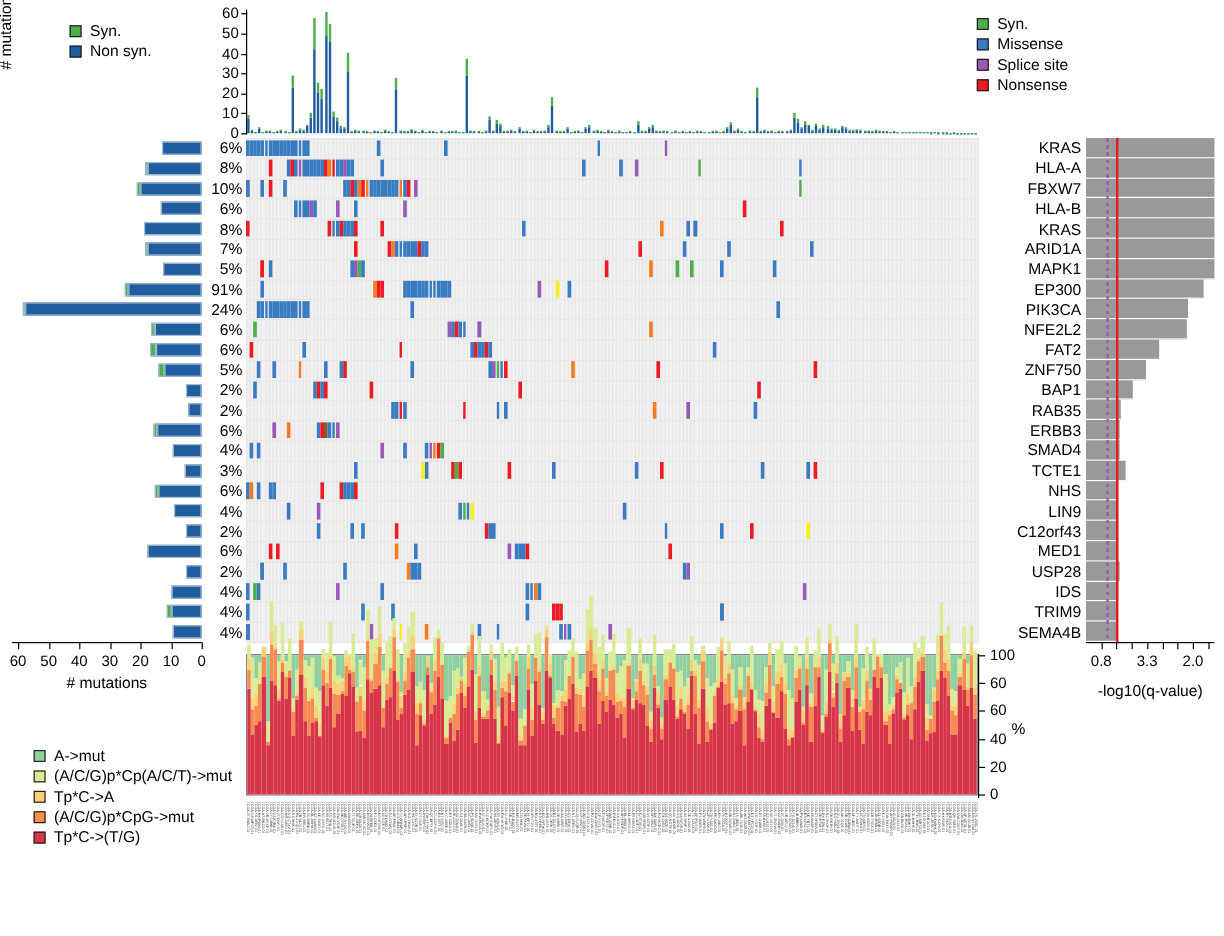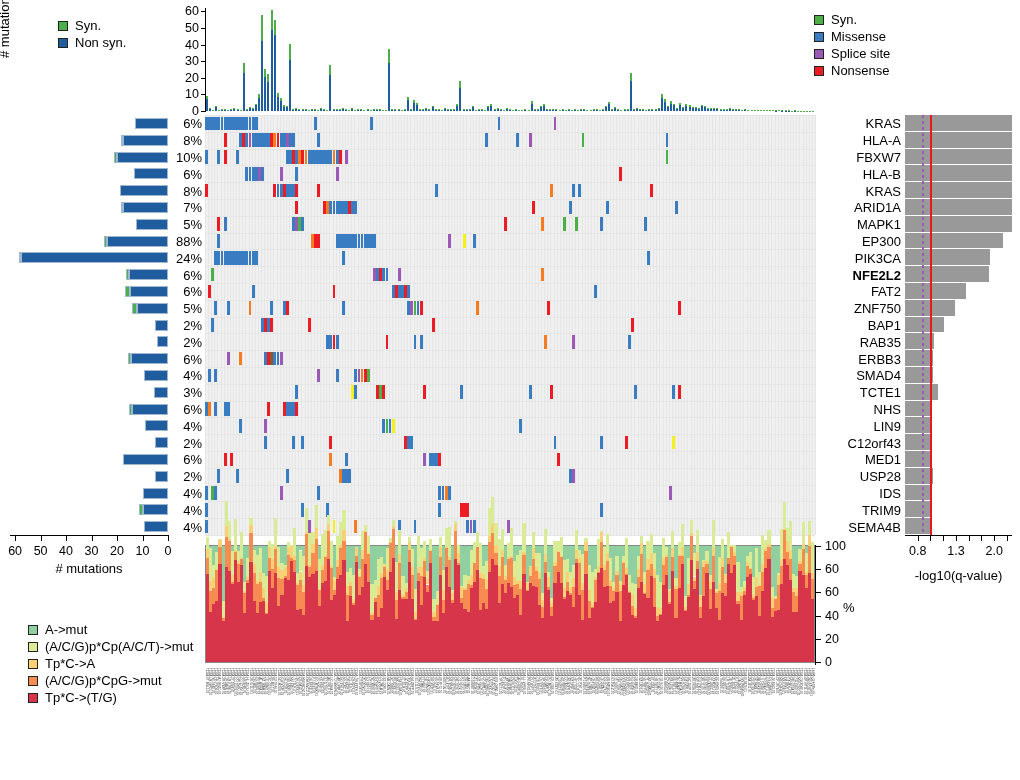--- a/index.html
+++ b/index.html
@@ -1024,21 +1024,21 @@
   </div>
 
 <div class="abs" id="pcts">
     <div class="pct" style="top: 8.4px;">6%</div>
     <div class="pct" style="top: 25.2px;">8%</div>
     <div class="pct" style="top: 42px;">10%</div>
     <div class="pct" style="top: 58.8px;">6%</div>
     <div class="pct" style="top: 75.6px;">8%</div>
     <div class="pct" style="top: 92.4px;">7%</div>
     <div class="pct" style="top: 109.2px;">5%</div>
-    <div class="pct" style="top: 126px;">88%</div>
+    <div class="pct" style="top: 126px;">91%</div>
     <div class="pct" style="top: 142.8px;">24%</div>
     <div class="pct" style="top: 159.6px;">6%</div>
     <div class="pct" style="top: 176.4px;">6%</div>
     <div class="pct" style="top: 193.2px;">5%</div>
     <div class="pct" style="top: 210px;">2%</div>
     <div class="pct" style="top: 226.8px;">2%</div>
     <div class="pct" style="top: 243.6px;">6%</div>
     <div class="pct" style="top: 260.4px;">4%</div>
     <div class="pct" style="top: 277.2px;">3%</div>
     <div class="pct" style="top: 294px;">6%</div>
@@ -1604,21 +1604,21 @@
 <div class="abs" id="genes">
     <div class="gname" style="top: 8.4px;">KRAS</div>
     <div class="gname" style="top: 25.2px;">HLA-A</div>
     <div class="gname" style="top: 42px;">FBXW7</div>
     <div class="gname" style="top: 58.8px;">HLA-B</div>
     <div class="gname" style="top: 75.6px;">KRAS</div>
     <div class="gname" style="top: 92.4px;">ARID1A</div>
     <div class="gname" style="top: 109.2px;">MAPK1</div>
     <div class="gname" style="top: 126px;">EP300</div>
     <div class="gname" style="top: 142.8px;">PIK3CA</div>
-    <div class="gname" style="top: 159.6px; font-weight: bold;">NFE2L2</div>
+    <div class="gname" style="top: 159.6px;">NFE2L2</div>
     <div class="gname" style="top: 176.4px;">FAT2</div>
     <div class="gname" style="top: 193.2px;">ZNF750</div>
     <div class="gname" style="top: 210px;">BAP1</div>
     <div class="gname" style="top: 226.8px;">RAB35</div>
     <div class="gname" style="top: 243.6px;">ERBB3</div>
     <div class="gname" style="top: 260.4px;">SMAD4</div>
     <div class="gname" style="top: 277.2px;">TCTE1</div>
     <div class="gname" style="top: 294px;">NHS</div>
     <div class="gname" style="top: 310.8px;">LIN9</div>
     <div class="gname" style="top: 327.6px;">C12orf43</div>
@@ -1662,21 +1662,21 @@
     <div class="qa-line"></div>
     <div class="qa-tick" style="left: 12.7381px;"></div>
     <div class="qa-tick" style="left: 25.4762px;"></div>
     <div class="qa-tick" style="left: 38.2143px;"></div>
     <div class="qa-tick" style="left: 50.9524px;"></div>
     <div class="qa-tick" style="left: 63.6905px;"></div>
     <div class="qa-tick" style="left: 76.4286px;"></div>
     <div class="qa-tick" style="left: 89.1667px;"></div>
     <div class="qa-tick" style="left: 101.905px;"></div>
     <div class="qa-num" style="left: 12.7381px;">0.8</div>
-    <div class="qa-num" style="left: 50.9524px;">1.3</div>
+    <div class="qa-num" style="left: 50.9524px;">3.3</div>
     <div class="qa-num" style="left: 89.1667px;">2.0</div>
   </div>
 <div class="abs" id="qaxlabel">-log10(q-value)</div>
 
 <div class="abs" id="sigpanel">
     <div class="sigcol" style="left: 0px; width: 3.10204px;">
       <div class="sigseg" style="bottom: 0px; height: 88.0749px; background: rgb(215, 53, 74);"></div>
       <div class="sigseg" style="bottom: 88.0749px; height: 16.1165px; background: rgb(246, 140, 81);"></div>
       <div class="sigseg" style="bottom: 104.191px; height: 8.59126px; background: rgb(251, 209, 120);"></div>
       <div class="sigseg" style="bottom: 112.783px; height: 12.4828px; background: rgb(217, 235, 148);"></div>

